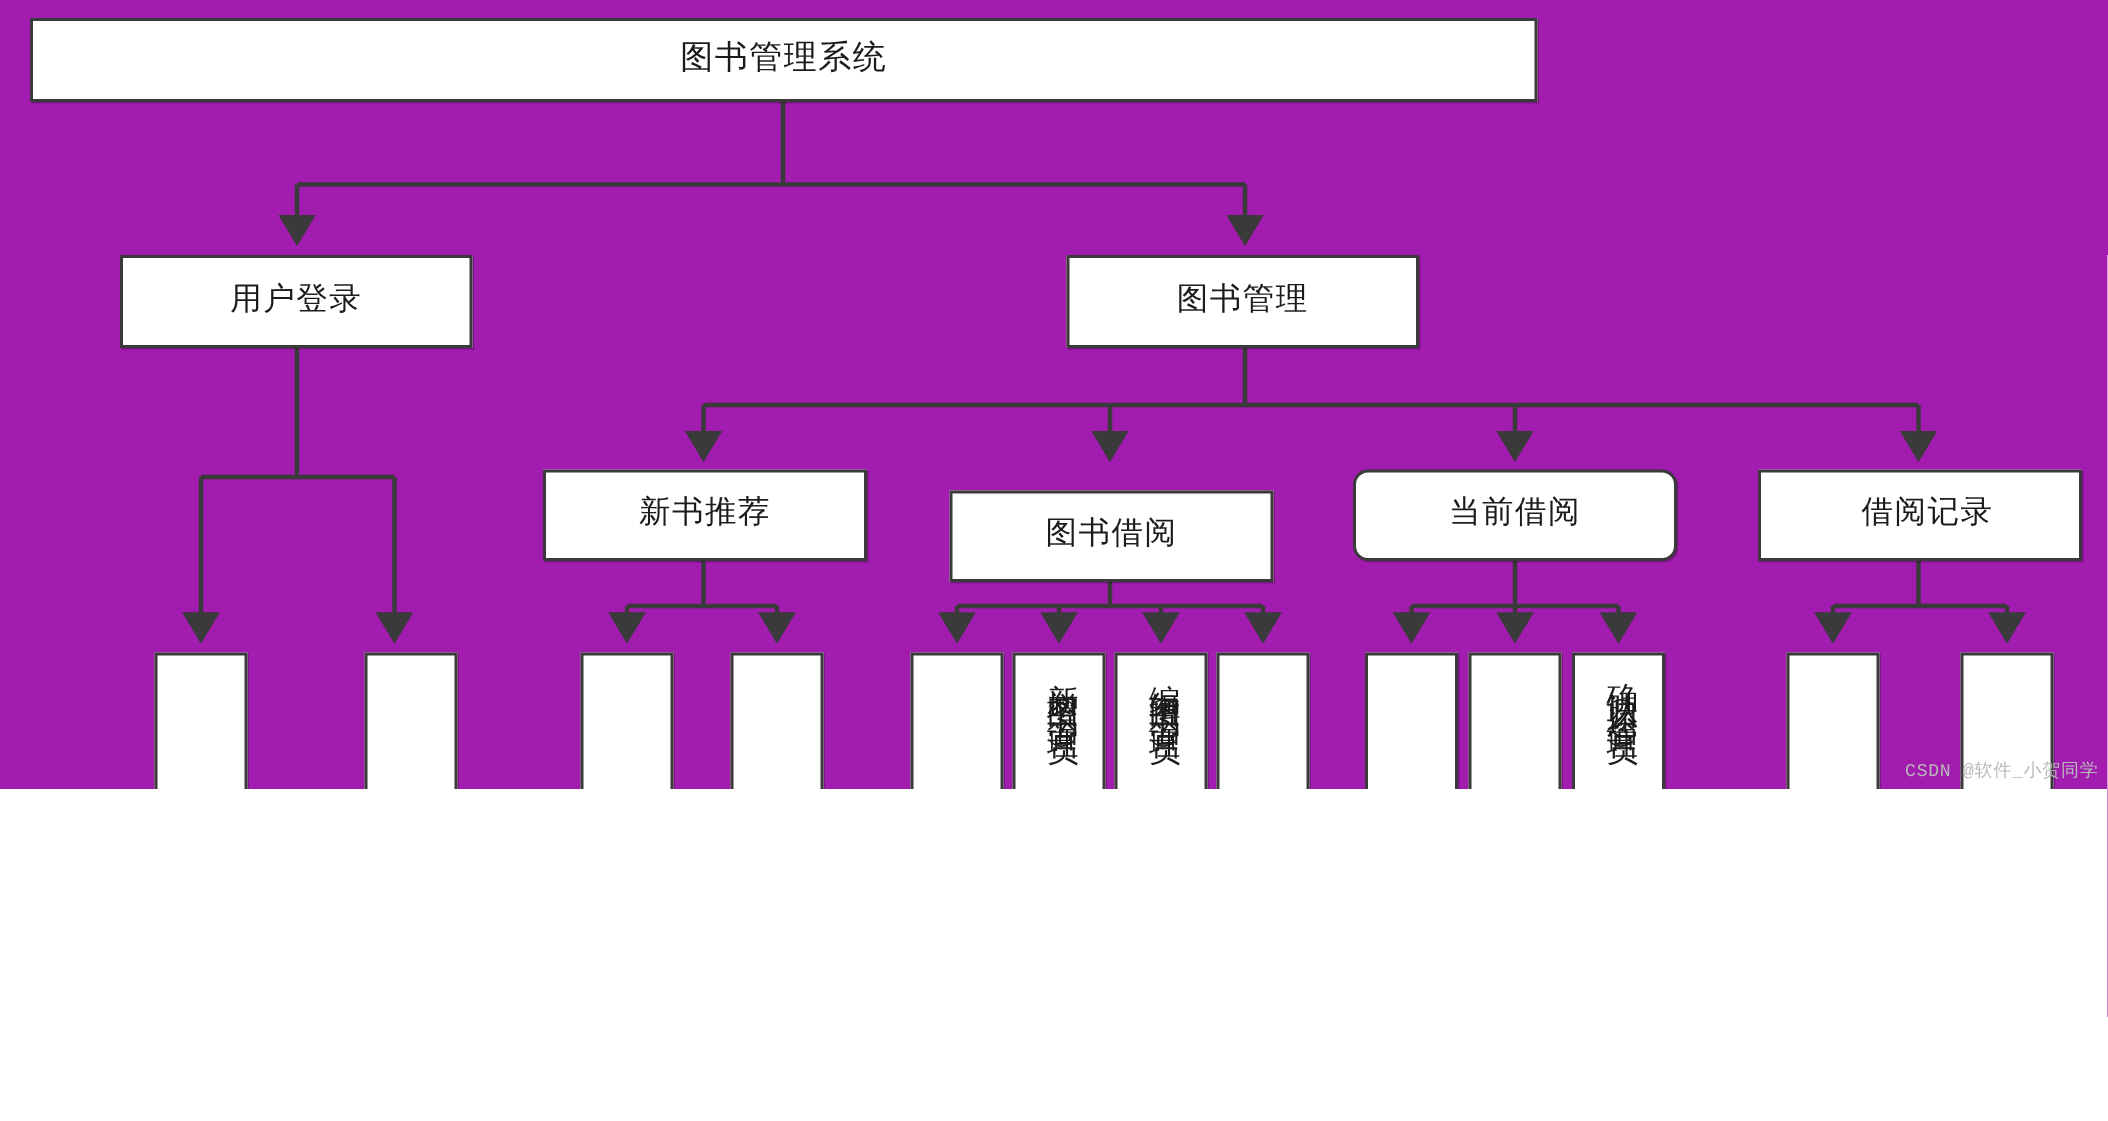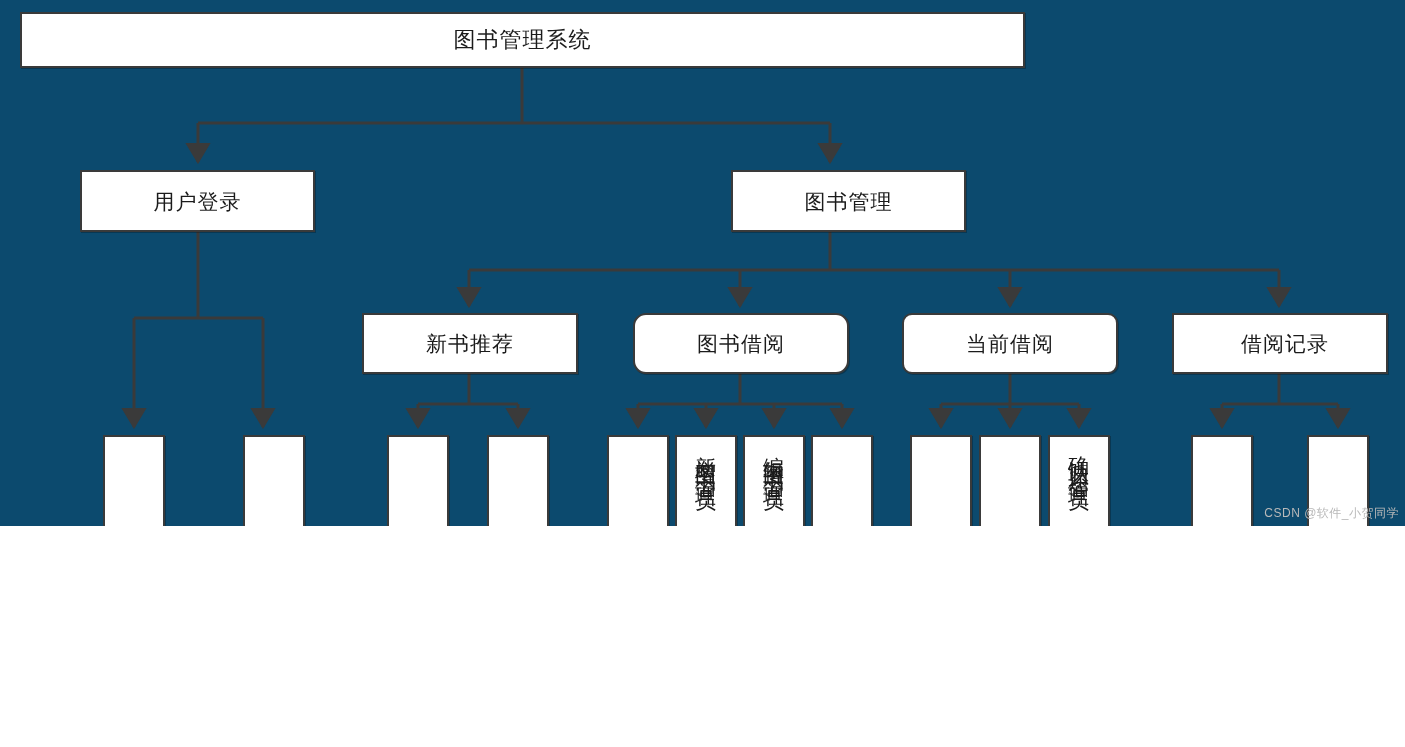--- a/index.html
+++ b/index.html
@@ -8,22 +8,23 @@
     padding: 0;
     background: #ffffff;
   }
   body {
     font-family: "Liberation Sans", "DejaVu Sans", sans-serif;
   }
   #diagram-root {
     position: relative;
     width: 1405px;
     height: 526px;
-    background: #0c4a6e;
+    background: #a21caf;
     overflow: hidden;
+    font-family: Liberation Mono, monospace;
   }
   #svg-layer {
     position: absolute;
     left: 0;
     top: 0;
     width: 1405px;
     height: 747px;
   }
   .node {
     position: absolute;
@@ -130,29 +131,29 @@
   </svg>
 
   <div class="node node-h node-root" style="left:20px; top:12px; width:1005px; height:56px;">
     <span>图书管理系统</span>
   </div>
 
   <div class="node node-h" style="left:80px; top:170px; width:235px; height:62px;">
     <span>用户登录</span>
   </div>
 
-  <div class="node node-h" style="left:711px; top:170px; width:235px; height:62px;margin-left:20px;">
+  <div class="node node-h" style="left:711px; top:170px; width:235px; height:62px;">
     <span>图书管理</span>
   </div>
 
   <div class="node node-h" style="left:362px; top:313px; width:216px; height:61px;">
     <span>新书推荐</span>
   </div>
 
-  <div class="node node-h" style="left:633px; top:313px; width:216px; height:61px;border-radius:13px;">
+  <div class="node node-h" style="left:633px; top:327px; width:216px; height:61px;">
     <span>图书借阅</span>
   </div>
 
   <div class="node node-h" style="left:902px; top:313px; width:216px; height:61px;border-radius:10px;">
     <span>当前借阅</span>
   </div>
 
   <div class="node node-h" style="left:1172px; top:313px; width:216px; height:61px;padding-left:10px;">
     <span>借阅记录</span>
   </div>

